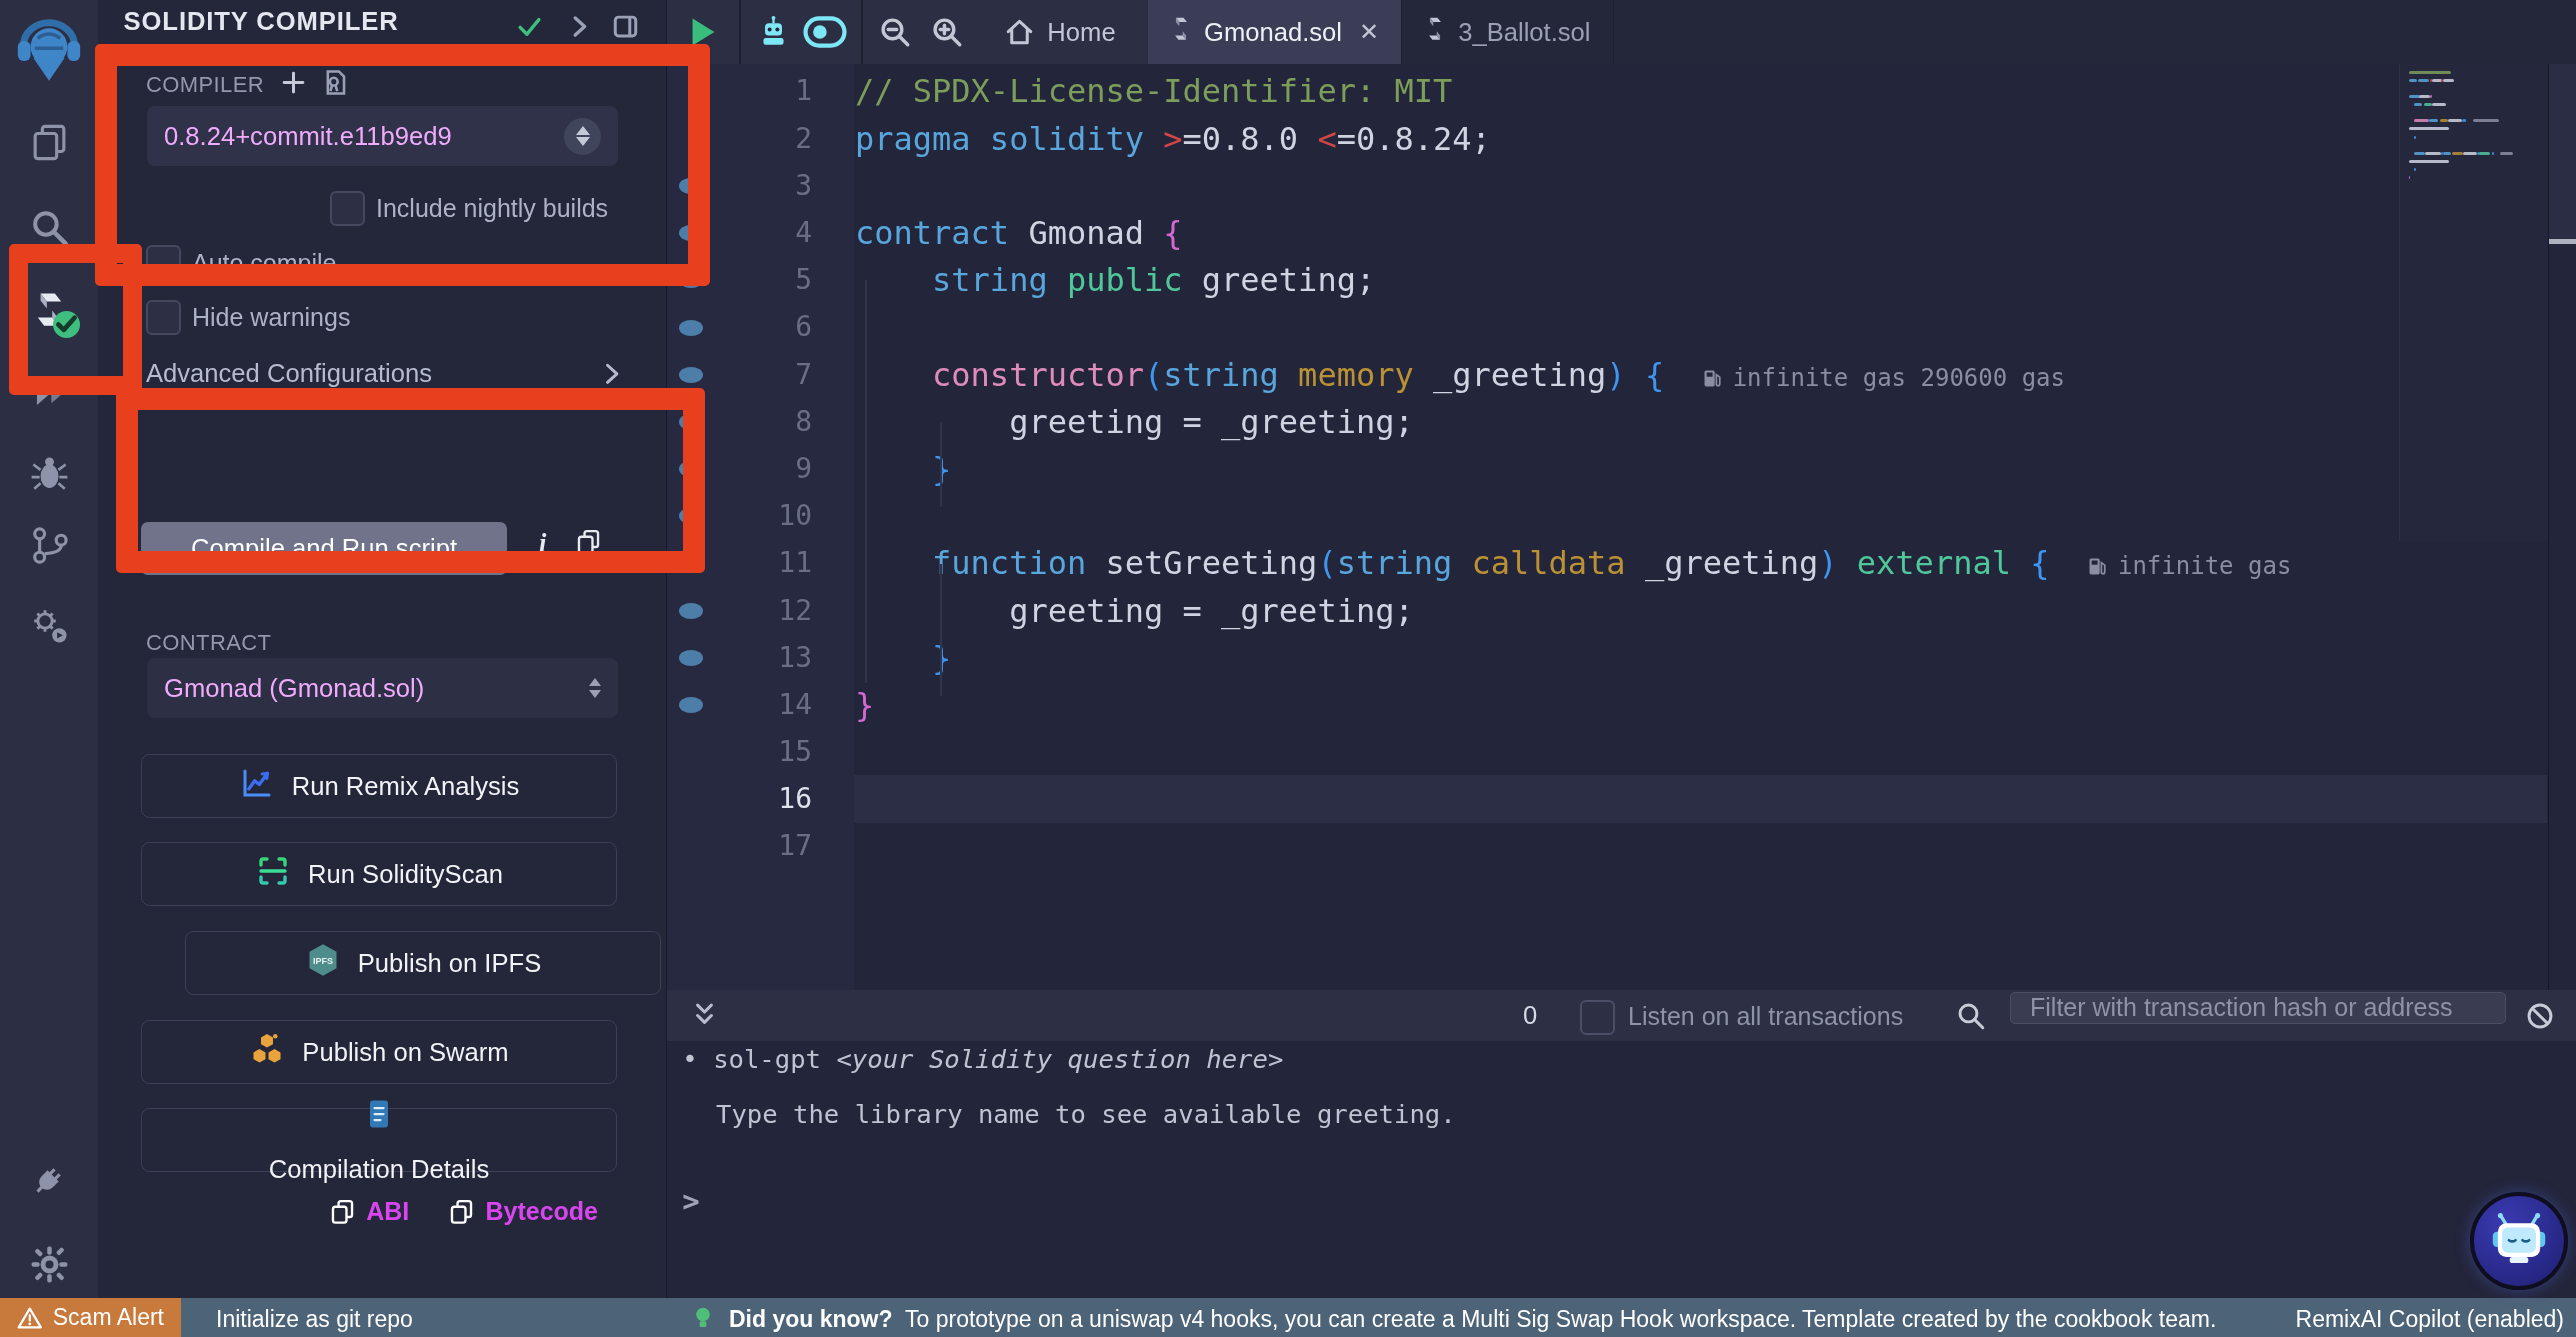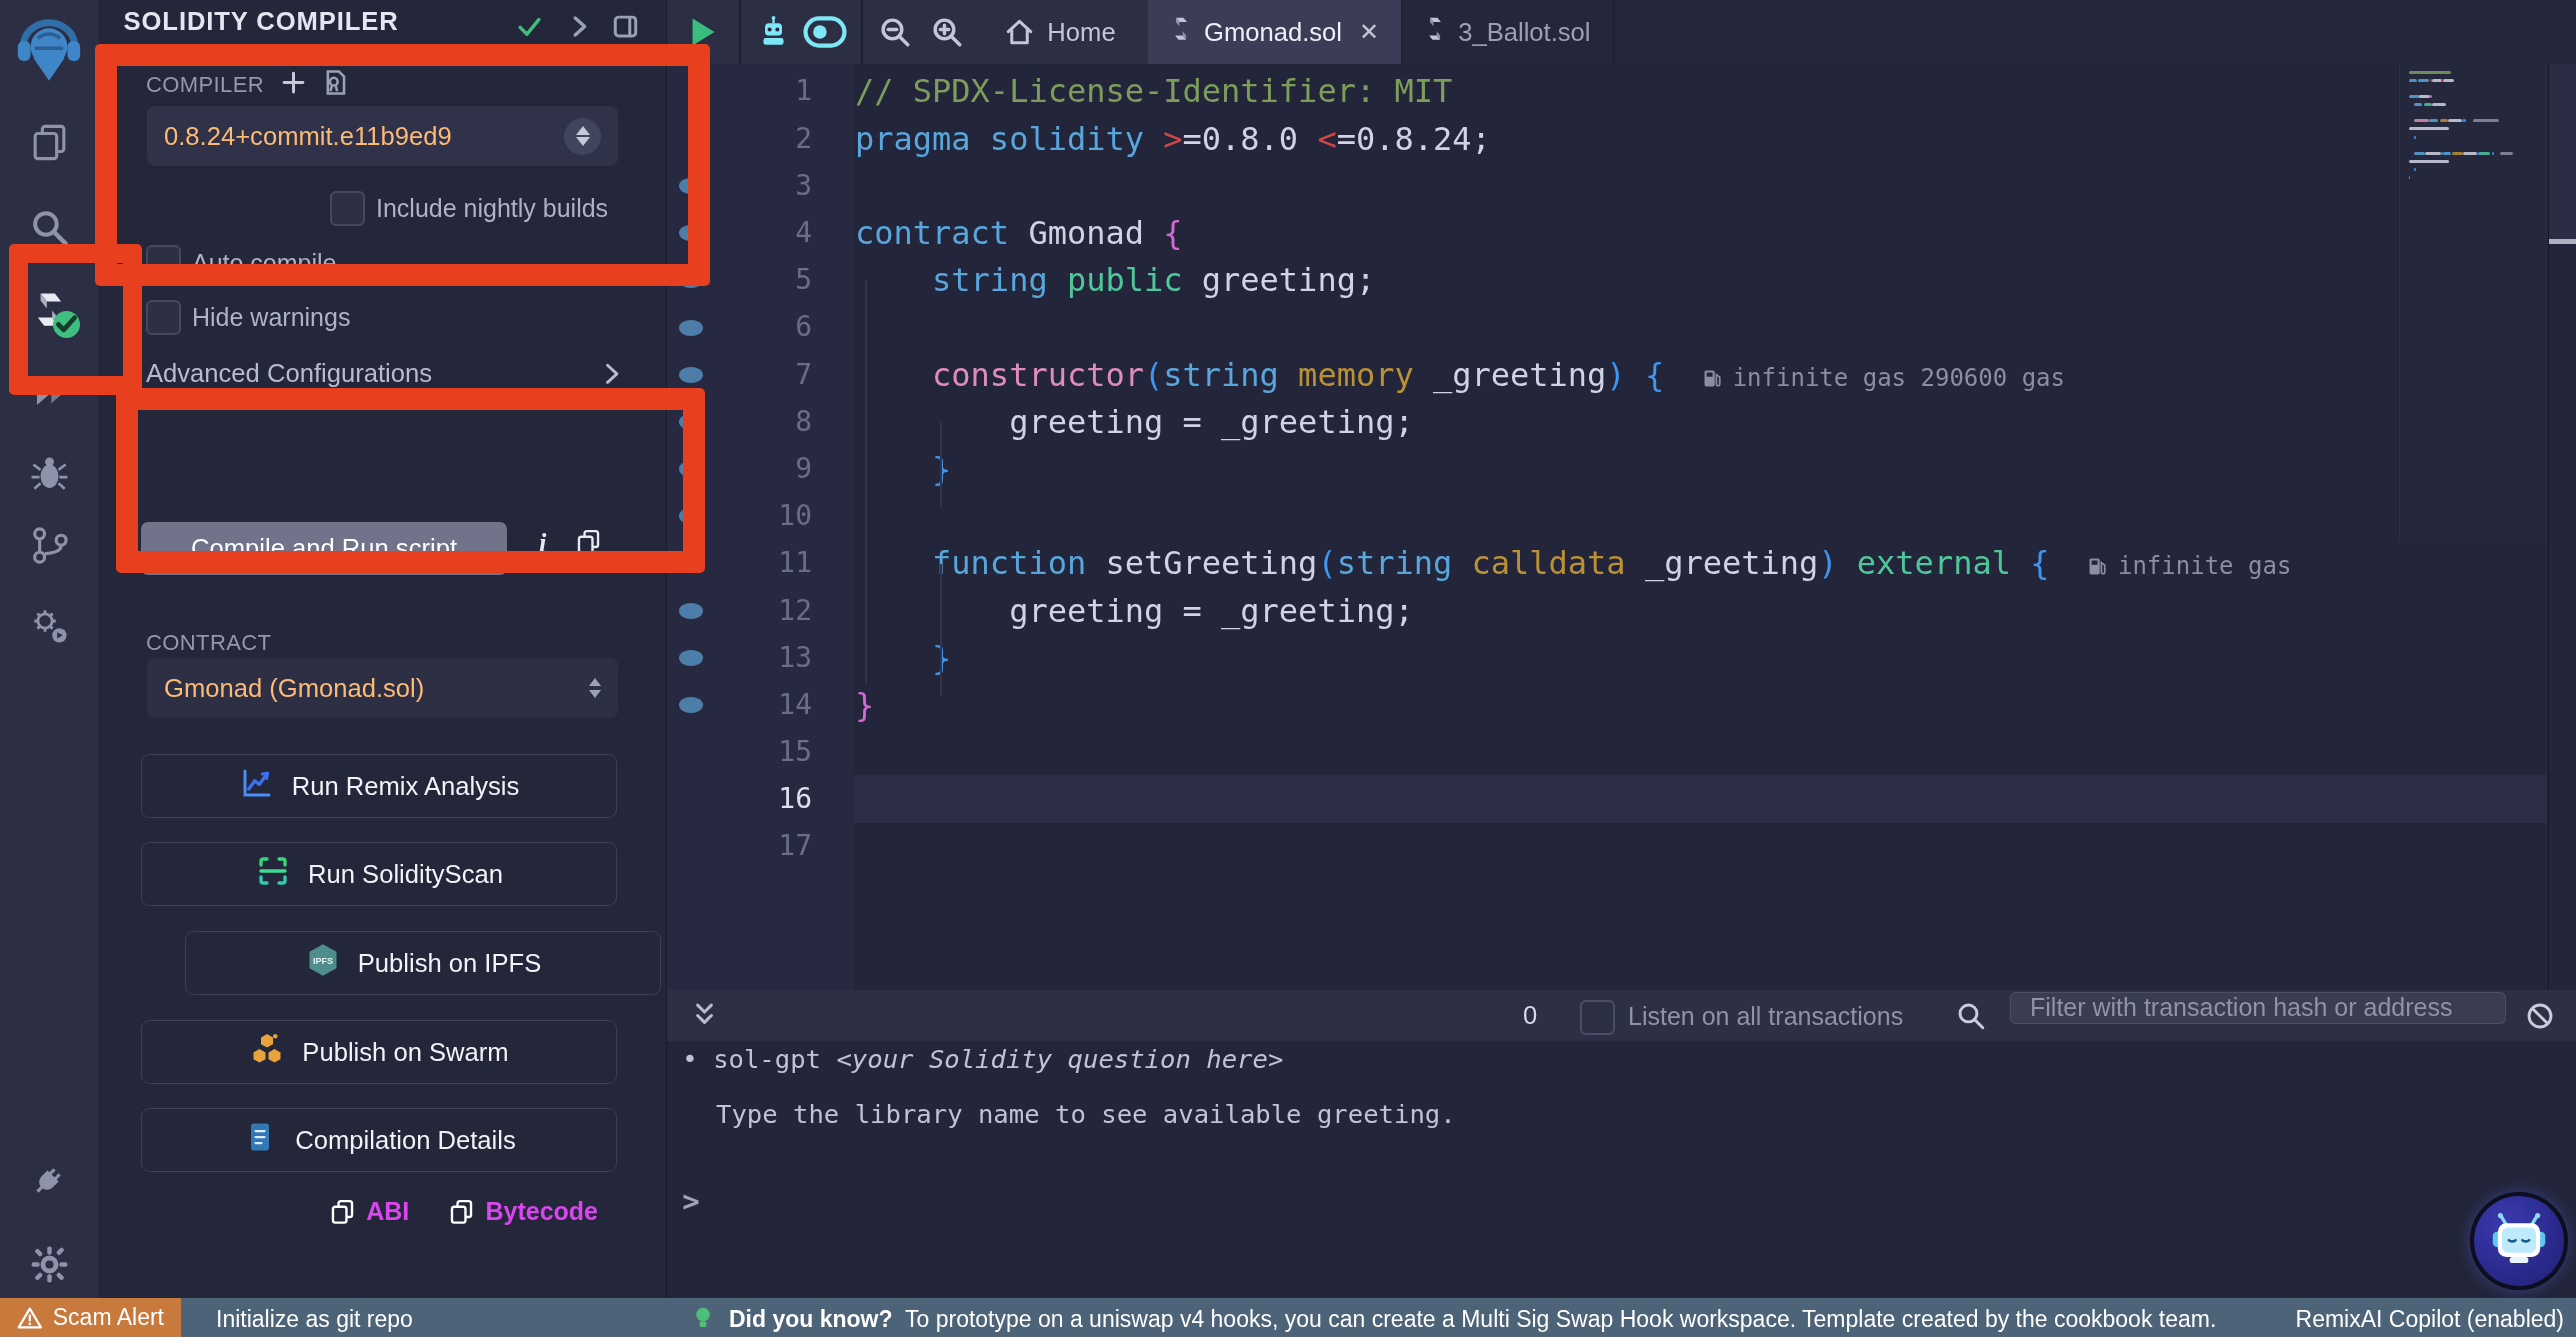--- a/index.html
+++ b/index.html
@@ -9,21 +9,21 @@
   .rail{position:absolute;left:0;top:0;width:98px;height:1298px;background:#2c2e43;border-right:1.7px solid #1b1d2b;}
   .rail-logo{position:absolute;left:15.3px;top:17px;width:68px;height:68px;}
   .rail-item{position:absolute;left:50%;transform:translateX(-50%);width:48px;height:48px;display:flex;align-items:center;justify-content:center;cursor:pointer;}
   .rail-item svg{width:43px;height:43px;}
   .rail-badge{position:absolute;right:-6.8px;bottom:-5.1px;width:27px;height:27px;border-radius:50%;background:#3fbf7f;display:flex;align-items:center;justify-content:center;}
   
   .panel{position:absolute;left:98px;top:0;width:568px;height:1298px;background:#24263a;}
   .panel-title{position:absolute;left:25.6px;top:6.8px;font-size:25.6px;font-weight:bold;color:#e4e6f0;letter-spacing:0.9px;}
   .hdr-ic{position:absolute;top:12px;width:29px;height:29px;}
   .sec-label{position:absolute;font-size:22px;color:#9498ad;letter-spacing:0.4px;}
-  .selectbox{position:absolute;left:49px;width:471px;height:60px;background:#2f3248;border-radius:7.7px;display:flex;align-items:center;padding:16px 17px;box-sizing:border-box;font-size:25.6px;color:#fdba74;cursor:pointer;}
+  .selectbox{position:absolute;left:49px;width:471px;height:60px;background:#2f3248;border-radius:7.7px;display:flex;align-items:center;padding:16px 17px;box-sizing:border-box;font-size:25.6px;color:#f0abfc;cursor:pointer;}
   .spinner-circ{margin-left:auto;width:37px;height:37px;border-radius:50%;background:#41455c;display:flex;flex-direction:column;align-items:center;justify-content:center;gap:2.6px;}
   .tri-up{width:0;height:0;border-left:7.7px solid transparent;border-right:7.7px solid transparent;border-bottom:9.4px solid #c6c9d8;}
   .tri-dn{width:0;height:0;border-left:7.7px solid transparent;border-right:7.7px solid transparent;border-top:9.4px solid #c6c9d8;}
   .spinner-plain{margin-left:auto;display:flex;flex-direction:column;align-items:center;gap:3.4px;}
   .spinner-plain .tri-up{border-bottom-color:#9ba0b6;border-left-width:6.8px;border-right-width:6.8px;border-bottom-width:8.5px;}
   .spinner-plain .tri-dn{border-top-color:#9ba0b6;border-left-width:6.8px;border-right-width:6.8px;border-top-width:8.5px;}
   .cbx{position:absolute;width:31px;height:31px;border:2.6px solid #454960;border-radius:6px;background:#2d3045;cursor:pointer;}
   .cbx-label{position:absolute;font-size:25px;color:#aeb2c7;}
   .adv{position:absolute;left:48px;top:359px;font-size:25.6px;color:#b7bbcf;cursor:pointer;}
   .adv-chev{position:absolute;left:501px;top:361px;width:25.6px;height:25.6px;cursor:pointer;}
@@ -296,21 +296,21 @@
           <span><svg viewBox="0 0 48 48" width="36" height="36" style="">
               <g fill="#e8a33d">
                 <path d="M24 4 l8 4.5 v9 L24 22 l-8 -4.5 v-9 Z"></path>
                 <path d="M14 24 l8 4.5 v9 L14 42 l-8 -4.5 v-9 Z"></path>
                 <path d="M34 24 l8 4.5 v9 L34 42 l-8 -4.5 v-9 Z"></path>
                 <circle cx="35" cy="7" r="3"></circle>
               </g>
             </svg></span>
           <span>Publish on Swarm</span>
         </div>
-        <div class="action-btn" style="top: 1108px;">
+        <div class="action-btn" style="top: 1108px; flex-direction: column;">
           <span><svg viewBox="0 0 48 48" width="36" height="36" style="">
               <rect x="12" y="6" width="24" height="36" rx="4" fill="#3178b5"></rect>
               <g stroke="#dceefc" stroke-width="3" stroke-linecap="round">
                 <line x1="18" y1="16" x2="30" y2="16"></line>
                 <line x1="18" y1="24" x2="30" y2="24"></line>
                 <line x1="18" y1="32" x2="26" y2="32"></line>
               </g>
             </svg></span>
           <span>Compilation Details</span>
         </div>

